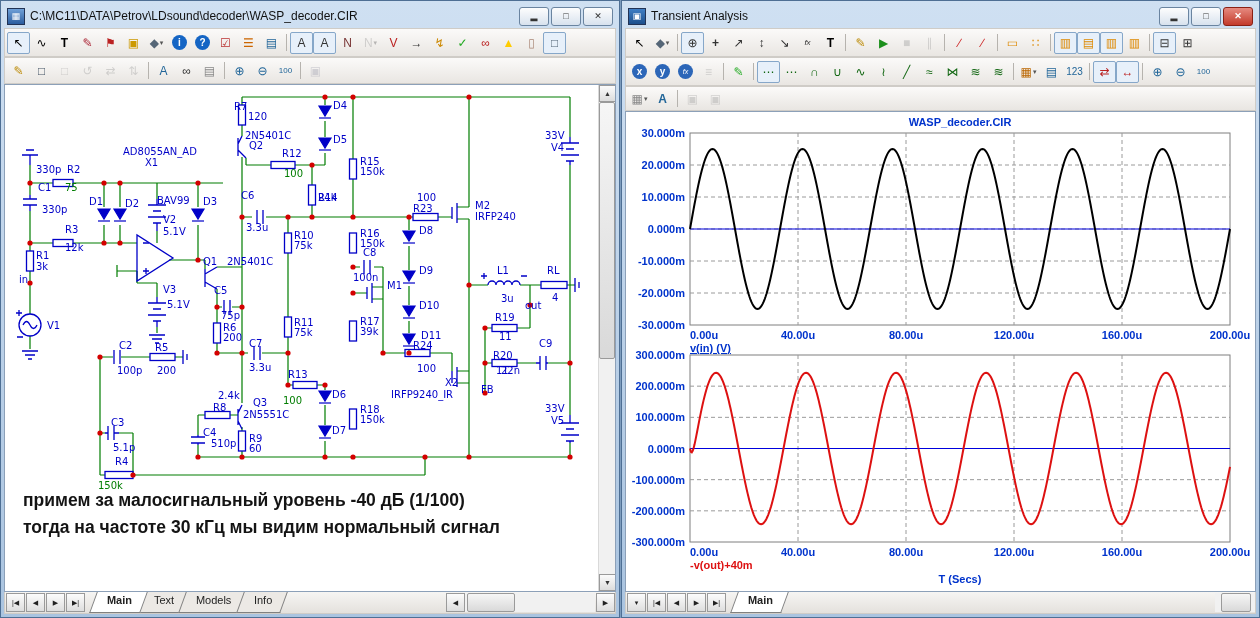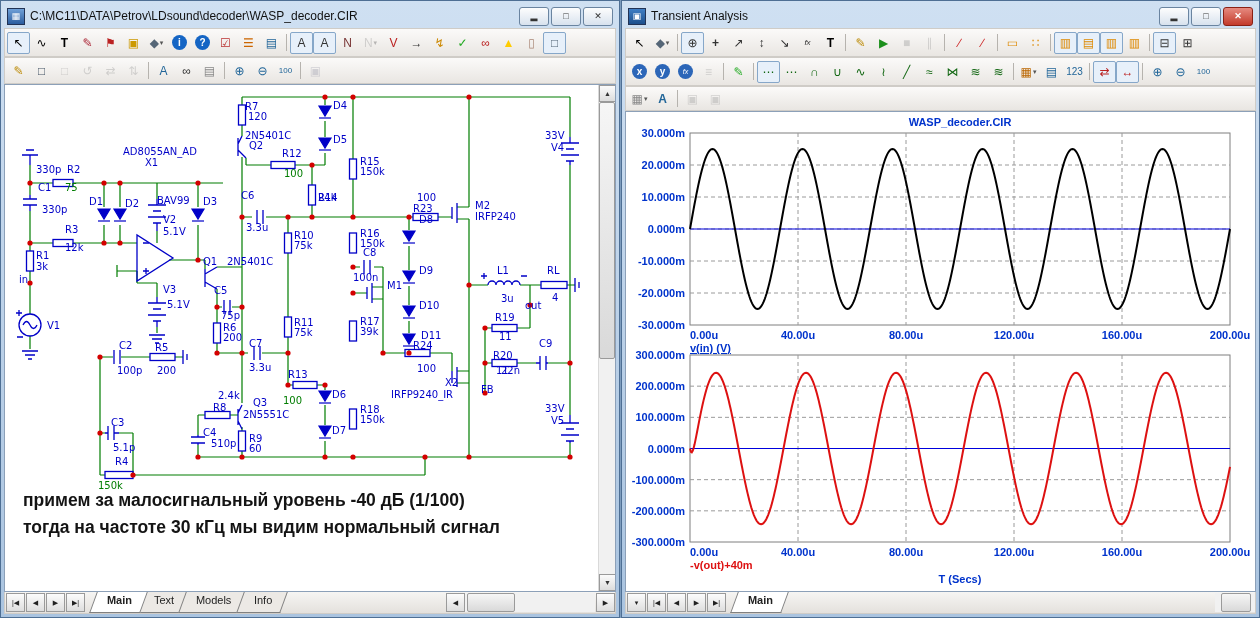--- a/index.html
+++ b/index.html
@@ -322,21 +322,21 @@
           <circle cx="565" cy="372" r="2.6"></circle>
           <circle cx="464" cy="200" r="2.6"></circle>
           <circle cx="525" cy="220" r="2.6"></circle>
           <circle cx="480" cy="243" r="2.6"></circle>
           <circle cx="480" cy="278" r="2.6"></circle>
           <circle cx="565" cy="278" r="2.6"></circle>
           <circle cx="480" cy="308" r="2.6"></circle>
         </g>
     </svg>
     <div id="schem-labels">
-        <span class="sch-label" style="left: 240px; top: 17px;">R7</span>
+        <span class="sch-label" style="left: 229px; top: 17px;">R7</span>
         <span class="sch-label" style="left: 243px; top: 27px;">120</span>
         <span class="sch-label" style="left: 240px; top: 46px;">2N5401C</span>
         <span class="sch-label" style="left: 244px; top: 56px;">Q2</span>
         <span class="sch-label" style="left: 277px; top: 64px;">R12</span>
         <span class="sch-label g" style="left: 279px; top: 84px;">100</span>
         <span class="sch-label" style="left: 118px; top: 62px;">AD8055AN_AD</span>
         <span class="sch-label" style="left: 140px; top: 73px;">X1</span>
         <span class="sch-label" style="left: 31px; top: 80px;">330p</span>
         <span class="sch-label" style="left: 62px; top: 80px;">R2</span>
         <span class="sch-label g" style="left: 60px; top: 98px;">75</span>
@@ -397,21 +397,21 @@
         <span class="sch-label" style="left: 540px; top: 46px;">33V</span>
         <span class="sch-label" style="left: 546px; top: 58px;">V4</span>
         <span class="sch-label" style="left: 412px; top: 108px;">100</span>
         <span class="sch-label" style="left: 408px; top: 119px;">R23</span>
         <span class="sch-label" style="left: 470px; top: 116px;">M2</span>
         <span class="sch-label" style="left: 470px; top: 127px;">IRFP240</span>
         <span class="sch-label" style="left: 355px; top: 144px;">R16</span>
         <span class="sch-label" style="left: 355px; top: 154px;">150k</span>
         <span class="sch-label" style="left: 358px; top: 163px;">C8</span>
         <span class="sch-label" style="left: 348px; top: 188px;">100n</span>
-        <span class="sch-label" style="left: 414px; top: 130px;">D8</span>
+        <span class="sch-label" style="left: 414px; top: 141px;">D8</span>
         <span class="sch-label" style="left: 414px; top: 181px;">D9</span>
         <span class="sch-label" style="left: 382px; top: 196px;">M1</span>
         <span class="sch-label" style="left: 414px; top: 216px;">D10</span>
         <span class="sch-label" style="left: 416px; top: 246px;">D11</span>
         <span class="sch-label" style="left: 355px; top: 232px;">R17</span>
         <span class="sch-label" style="left: 355px; top: 242px;">39k</span>
         <span class="sch-label" style="left: 408px; top: 256px;">R24</span>
         <span class="sch-label" style="left: 412px; top: 279px;">100</span>
         <span class="sch-label" style="left: 440px; top: 293px;">X2</span>
         <span class="sch-label" style="left: 386px; top: 305px;">IRFP9240_IR</span>

